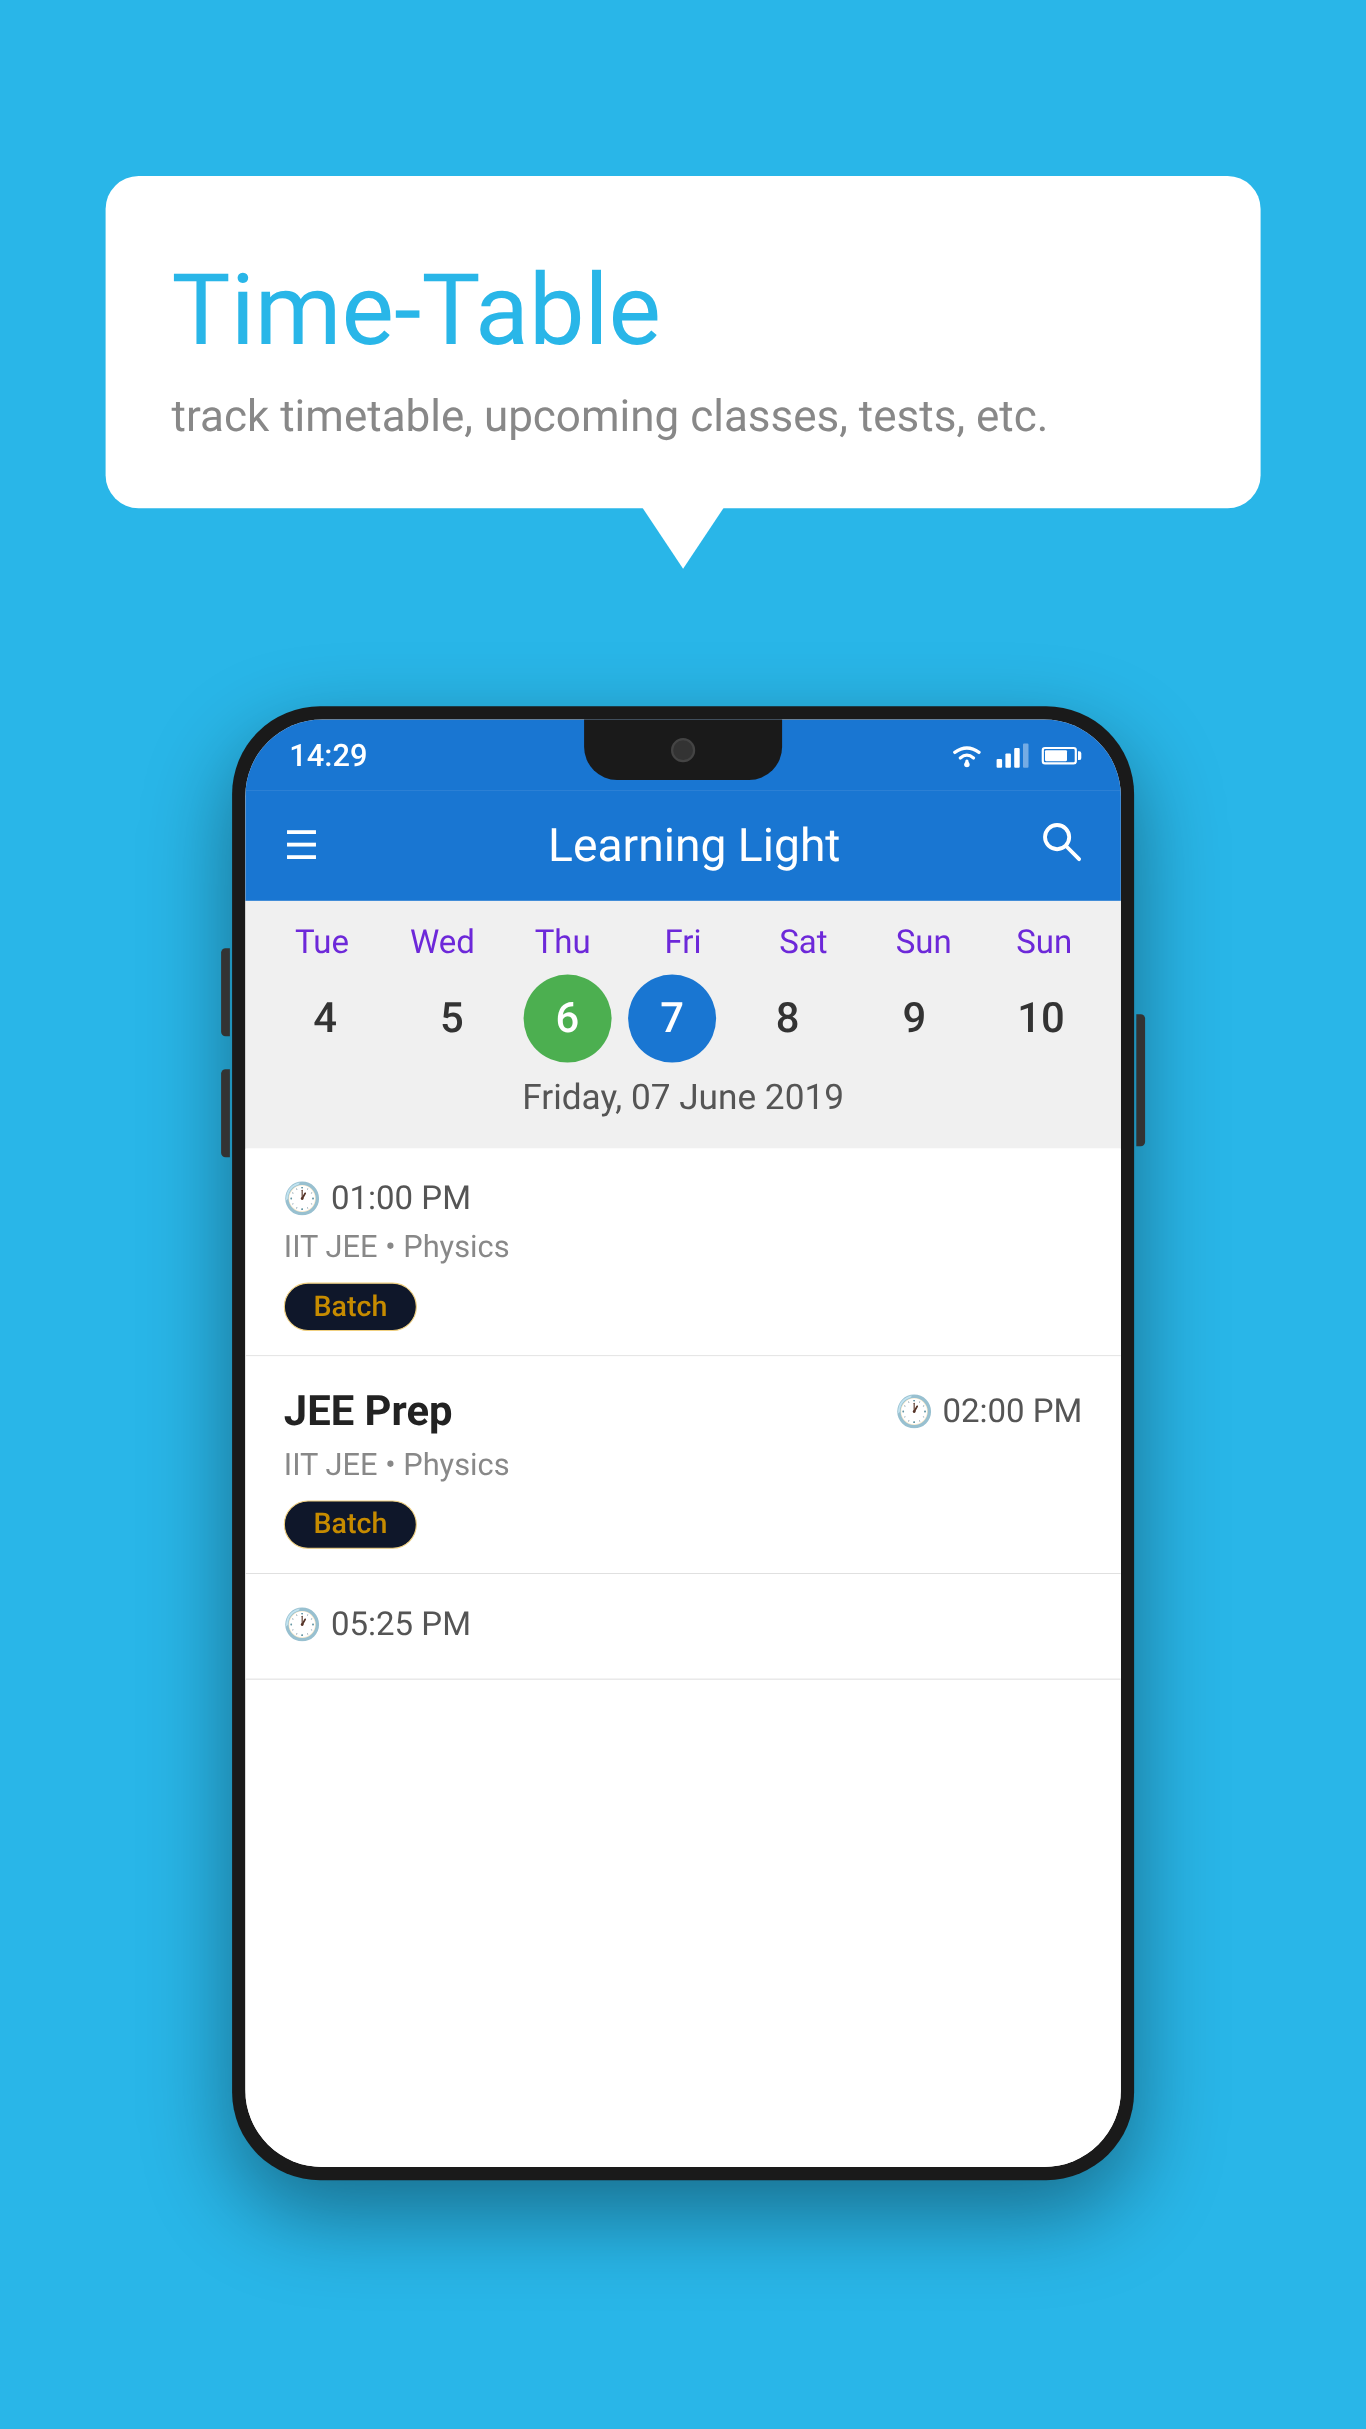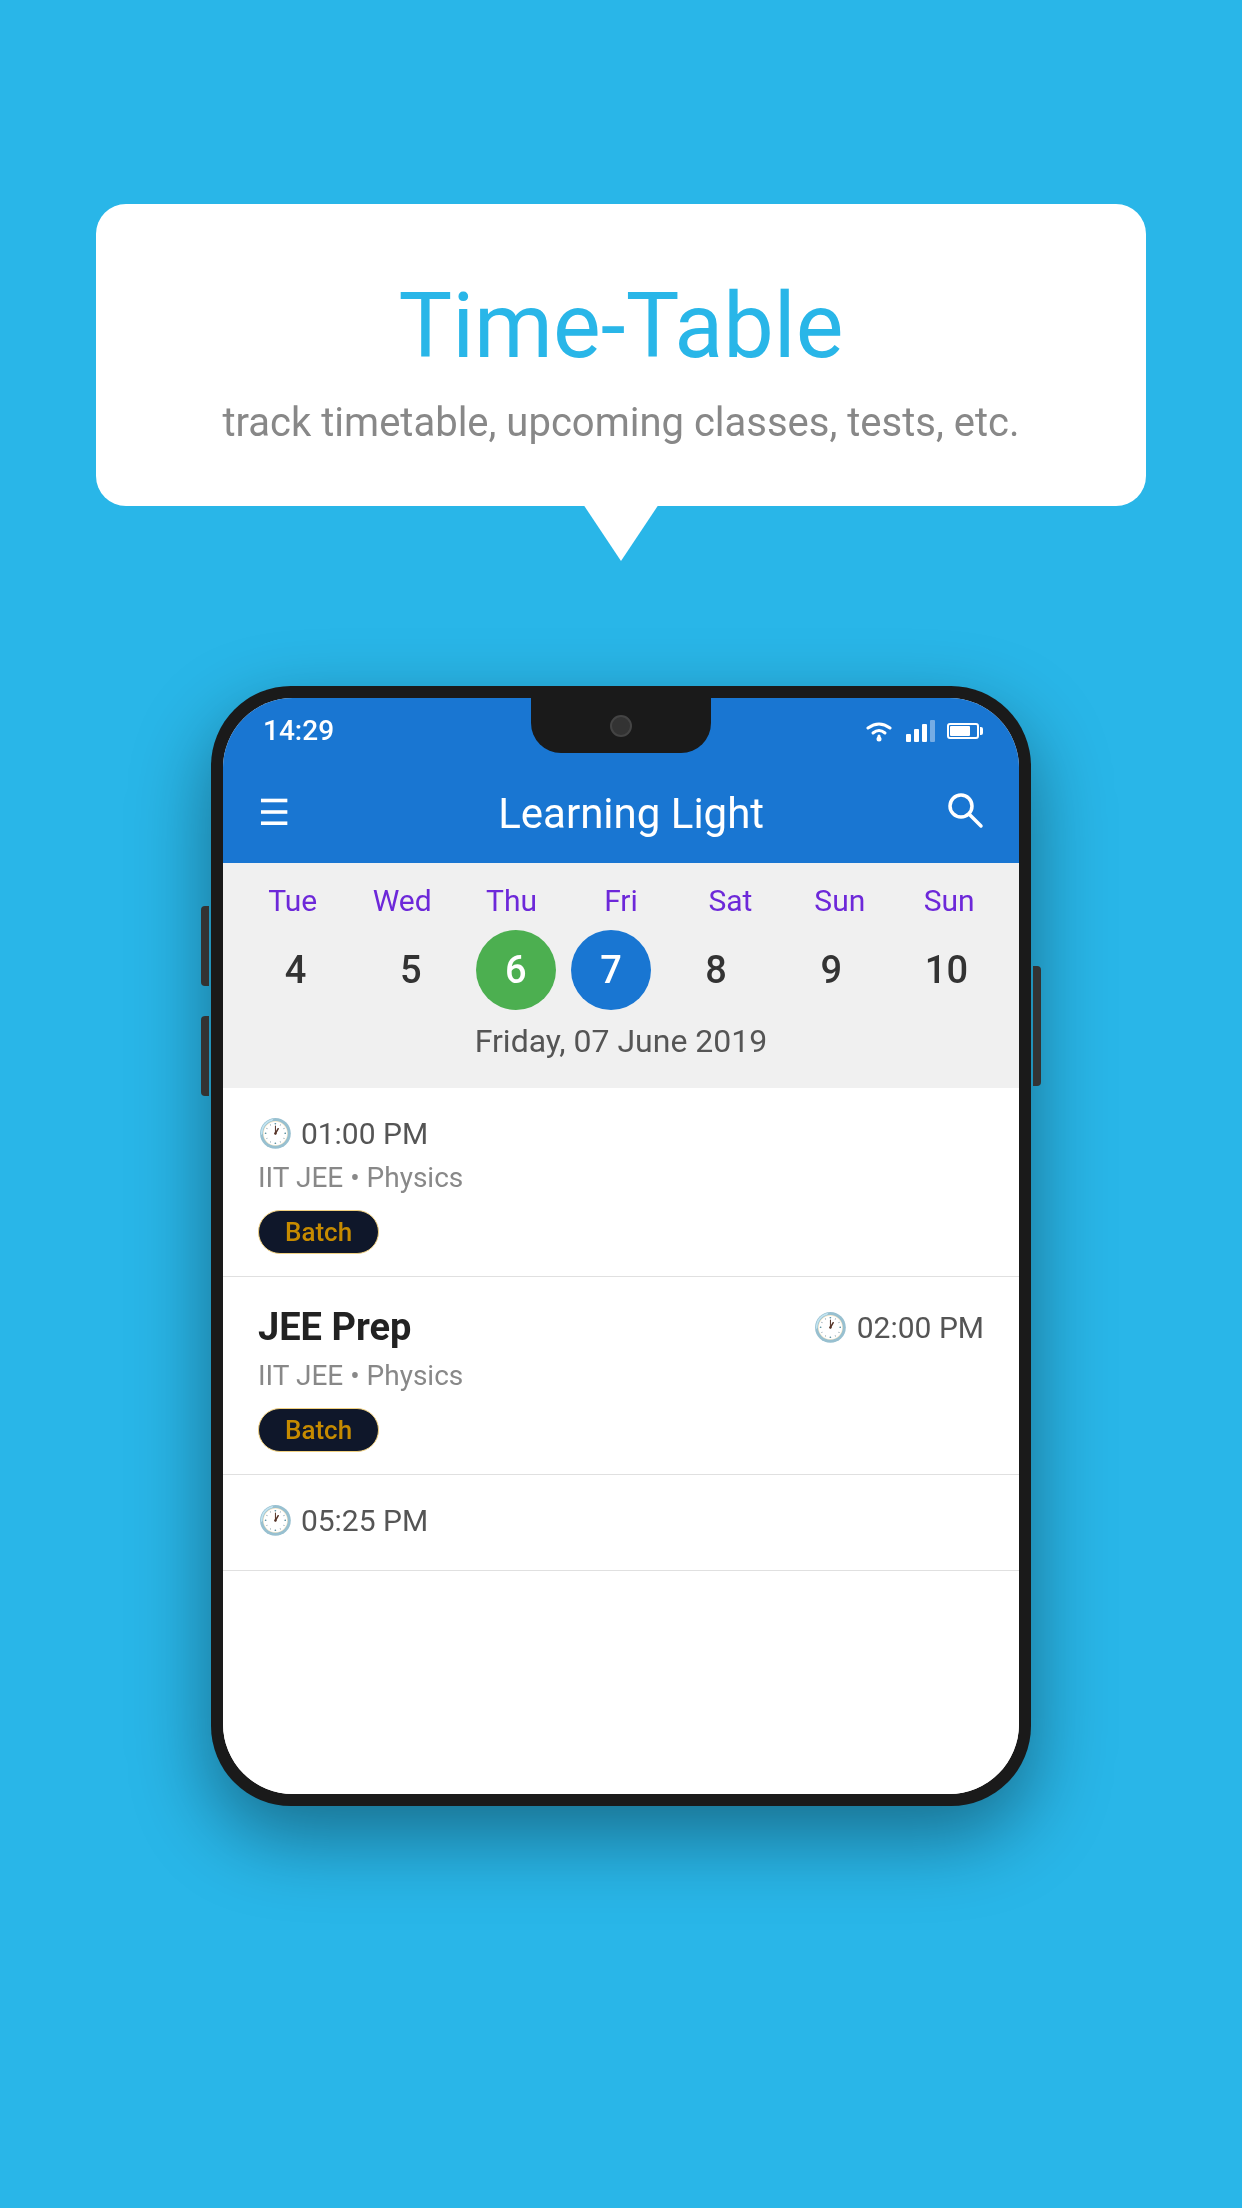--- a/index.html
+++ b/index.html
@@ -25,22 +25,21 @@
       padding-top: 160px;
       padding-bottom: 60px;
     }
 
     .speech-bubble {
       background: white;
       border-radius: 30px;
       width: 1050px;
       padding: 70px 60px 60px;
       position: relative;
-      text-align: center;
-      margin-top: 44px;
+      text-align: left;
     }
 
     .speech-bubble::after {
       content: '';
       position: absolute;
       bottom: -55px;
       left: 50%;
       transform: translateX(-50%);
       width: 0;
       height: 0;
@@ -65,21 +64,21 @@
     
     .phone-wrapper {
       margin-top: 120px;
       position: relative;
       display: flex;
       justify-content: center;
     }
 
     .phone-frame {
       width: 820px;
-      height: 1120px;
+      height: 1340px;
       background: #1a1a1a;
       border-radius: 80px;
       position: relative;
       padding: 12px;
       box-shadow: 0 30px 80px rgba(0,0,0,0.4);
     }
 
     
     .phone-notch {
       position: absolute;

